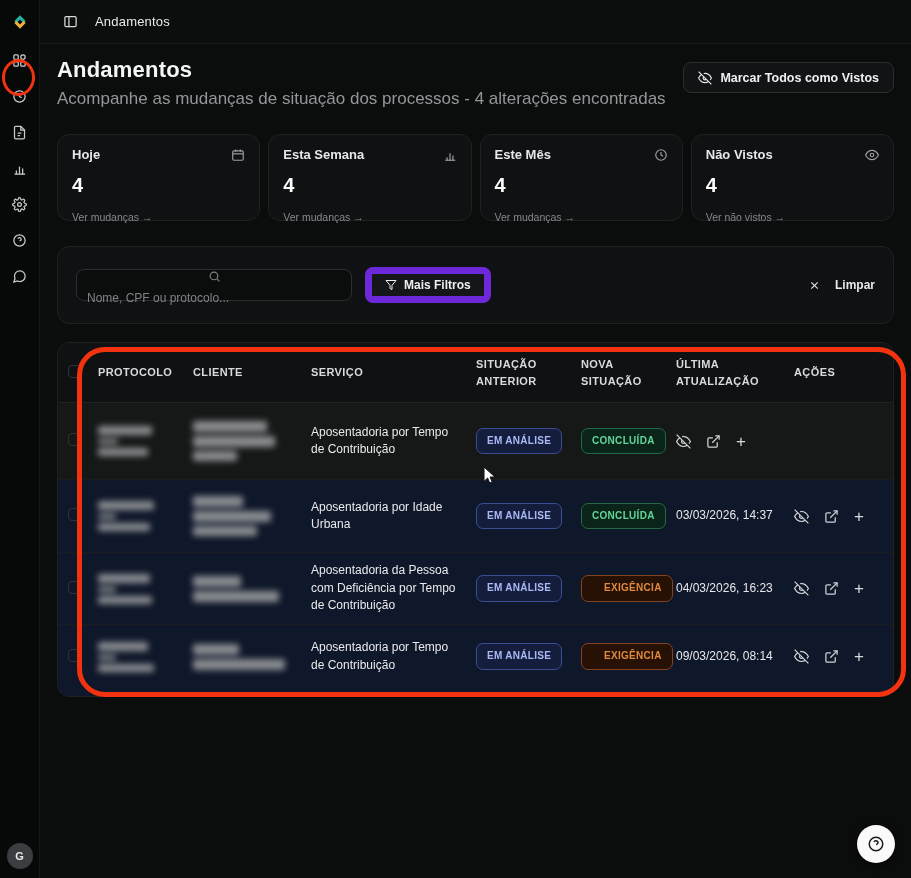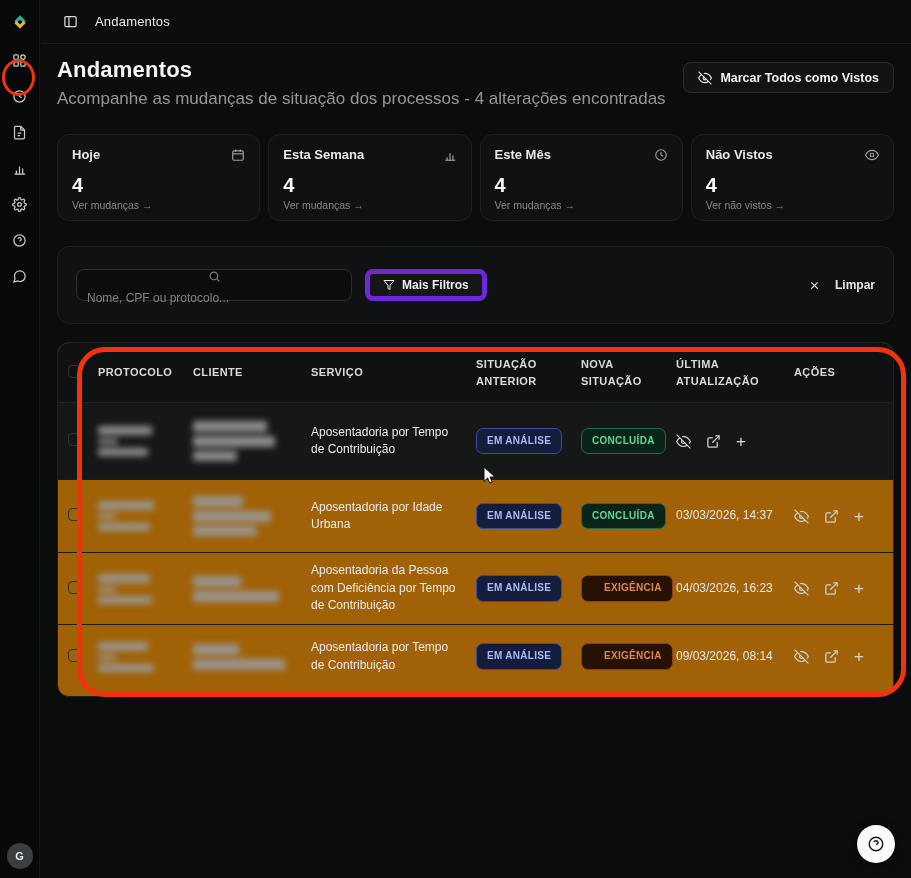--- a/index.html
+++ b/index.html
@@ -35,39 +35,39 @@
     font-size:12.5px; font-weight:600; cursor:pointer; margin-top:5px; }
   .mark-all svg { width:14px; height:14px; color:#e3e4e5; }
   
   .stats { display:flex; gap:8px; margin-top:25px; }
   .card { flex:1; height:87px; background:#101112; border:1px solid #1e2122; border-radius:12px;
     padding:12px 14px; position:relative; cursor:pointer; }
   .card-top { display:flex; justify-content:space-between; align-items:center; }
   .card-label { font-size:13px; font-weight:600; color:#e6e8e9; }
   .card-top svg { width:14px; height:14px; color:#9aa0a3; }
   .card-value { font-size:20px; font-weight:700; color:#fbfbfb; margin-top:13px; line-height:1; }
-  .card-link { font-size:10.5px; color:#85898c; margin-top:4px; cursor:pointer; }
+  .card-link { font-size:10.5px; color:#85898c; margin-top:16px; cursor:pointer; }
   
   .filterbar { margin-top:25px; height:78px; background:#101112; border:1px solid #1e2122;
     border-radius:12px; display:flex; align-items:center; padding:0 18px; gap:13px; }
   .search { width:276px; height:32px; border:1px solid #2c2e30; background:#0b0d0d;
     border-radius:8px; display:flex; align-items:center; padding:0 10px; gap:8px;flex-direction:column; }
   .search svg { width:13px; height:13px; color:#7c8084; flex:none; }
   .search input { background:transparent; border:none; outline:none; color:#d9dbdc;
     font-size:12px; width:100%; font-family:inherit; }
   .search input::placeholder { color:#7f8387; }
   .more-filters { display:flex; align-items:center; gap:7px; height:32px; padding:11px 13px;
-    border:5px solid #6d28d9; background:#141617; border-radius:8px; color:#eceeef;
+    border:7px solid #6d28d9; background:#141617; border-radius:8px; color:#eceeef;
     font-size:12px; font-weight:600; cursor:pointer; }
   .more-filters svg { width:12px; height:12px; }
   .clear { margin-left:auto; display:flex; align-items:center; gap:15px; color:#e6e8e9;
     font-size:12px; font-weight:600; cursor:pointer; }
   .clear svg { width:11px; height:11px; }
   
-  .tablecard { margin-top:18px; background:#a16207; border:1px solid #1e2122; border-radius:12px;
+  .tablecard { margin-top:18px; background:#0f172a; border:1px solid #1e2122; border-radius:12px;
     overflow:hidden; padding-bottom:8px; }
   .trow { display:grid; grid-template-columns:40px 95px 118px 165px 105px 95px 118px 1fr;
     align-items:center; }
   .thead { height:60px; background:#101112; border-bottom:1px solid #202324; }
   .th { font-size:11px; font-weight:700; letter-spacing:.4px; color:#d8dadb;
     text-transform:uppercase; padding-right:14px; line-height:1.5; }
   .tbody .trow { border-bottom:1px solid #1a1c1d; cursor:pointer; }
   .tbody .trow:last-child { border-bottom:none; }
   .row-hover { background:#161818; }
   .cell { padding-right:14px; font-size:12px; color:#e9eaeb; line-height:1.45; }

